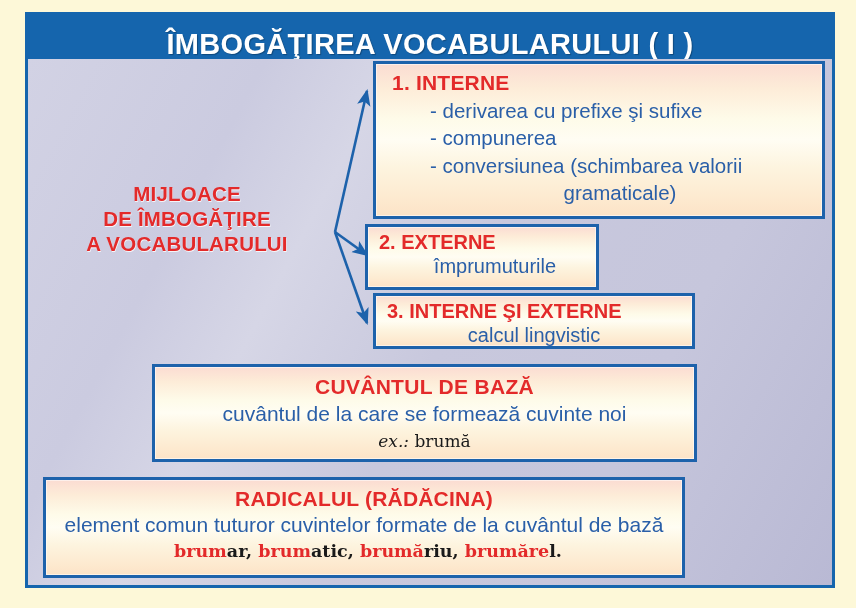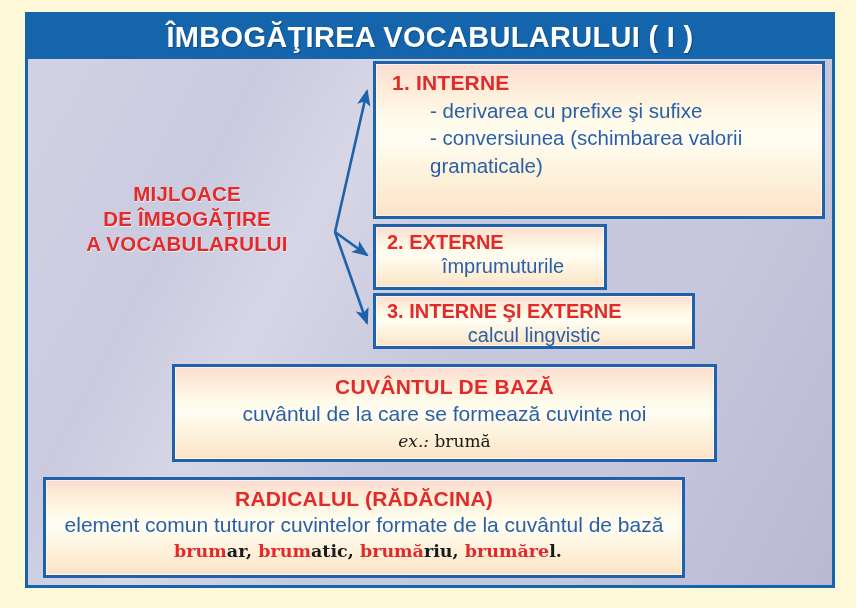--- a/index.html
+++ b/index.html
@@ -35,21 +35,21 @@
 
   
   .title-bar {
     position: absolute;
     left: 28px;
     top: 15px;
     width: 804px;
     height: 44px;
     background: #1565ad;
     display: flex;
-    align-items: center;
+    align-items: flex-end;
     justify-content: center;
     box-sizing: border-box;
   }
   .title-text {
     color: #ffffff;
     font-size: 29px;
     font-weight: bold;
     letter-spacing: 0.3px;
     white-space: nowrap;
     line-height: 1;
@@ -97,23 +97,23 @@
   .hd {
     color: #e32a2a;
     font-weight: bold;
   }
   .bl {
     color: #2a5fa8;
   }
 
   
   #box-interne  { left: 345px; top:  2px; width: 452px; height: 158px; }
-  #box-externe  { left: 345px; top: 165px; width: 234px; height:  66px; }
+  #box-externe  { left: 337px; top: 165px; width: 234px; height:  66px; }
   #box-ambele   { left: 345px; top: 234px; width: 322px; height:  56px; }
-  #box-cuvant   { left: 124px; top: 305px; width: 545px; height:  98px; margin-left: 20px; }
+  #box-cuvant   { left: 124px; top: 305px; width: 545px; height:  98px; }
   #box-radical  { left:  15px; top: 418px; width: 642px; height: 101px; }
 
   
   #box-interne .hd {
     display: block;
     text-align: left;
     padding-left: 16px;
     font-size: 21px;
     margin-top: 7px;
     letter-spacing: 0.2px;
@@ -121,21 +121,21 @@
   .dash-list {
     text-align: left;
     padding-left: 54px;
     font-size: 20.5px;
     line-height: 1.33;
     margin-top: 2px;
   }
   .dash-list .item { display: block; }
   .dash-list .cont {
     display: block;
-    text-align: left;
+    text-align: center;
     padding-right: 12px;
   }
 
   
   #box-externe .hd {
     display: block;
     text-align: left;
     padding-left: 11px;
     font-size: 20px;
     margin-top: 4px;
@@ -261,20 +261,21 @@
       </defs>
       <line x1="307" y1="173" x2="339" y2="32" stroke="#1d62ab" stroke-width="2.6" marker-end="url(#ah)"></line>
       <line x1="307" y1="173" x2="339" y2="196" stroke="#1d62ab" stroke-width="2.6" marker-end="url(#ah)"></line>
       <line x1="307" y1="173" x2="339" y2="264" stroke="#1d62ab" stroke-width="2.6" marker-end="url(#ah)"></line>
     </svg>
 
     <div class="box" id="box-interne">
       <span class="hd">1. INTERNE</span>
       <div class="dash-list">
         <span class="item">- derivarea cu prefixe şi sufixe</span>
+        <span class="item">- compunerea</span>
         <span class="item">- conversiunea (schimbarea valorii</span>
         <span class="cont">gramaticale)</span>
       </div>
     </div>
 
     <div class="box" id="box-externe">
       <span class="hd">2. EXTERNE</span>
       <span class="sub bl">împrumuturile</span>
     </div>
 

